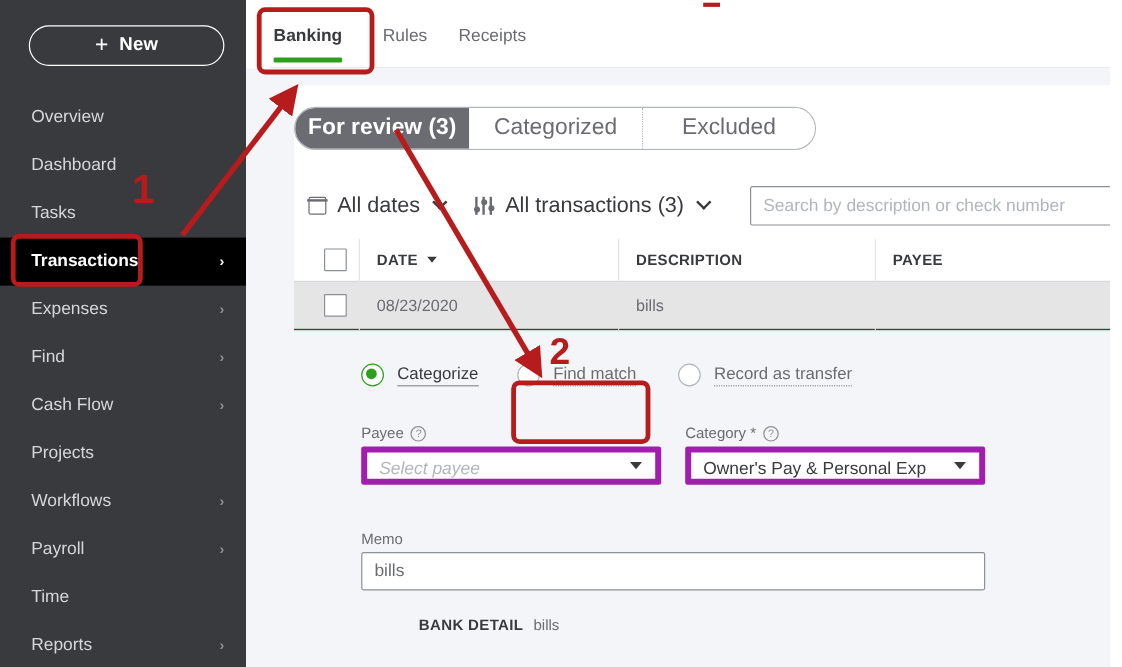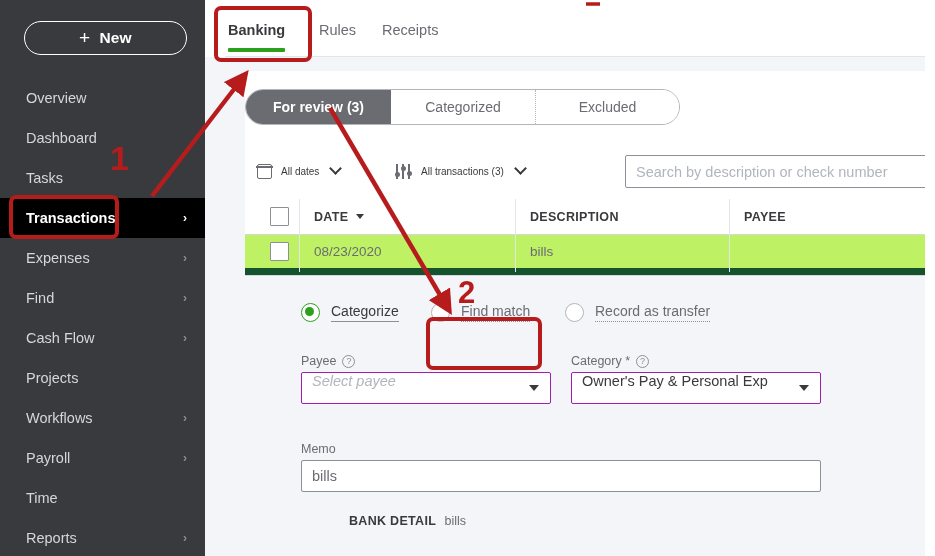--- a/index.html
+++ b/index.html
@@ -122,42 +122,42 @@
     width: 435px; height: 36px;
     border: 1px solid #b1b5bc;
     border-radius: 18px;
     overflow: hidden;
     display: flex;
     background: #ffffff;
   }
   .seg {
     flex: 0 0 auto;
     display: flex; align-items: center; justify-content: center;
-    font-size: 14px;
+    font-size: 19px;
     color: #6b6c72;
     cursor: pointer;
     height: 100%;
     background: #ffffff;
     white-space: nowrap;
   }
   .seg.active { background: #6b6c72; color: #ffffff; font-weight: bold; }
   #seg-0 { width: 145px; }
   #seg-1 { width: 145px; border-right: 1px dotted #b1b5bc; }
   #seg-2 { width: 143px; }
 
   
   #filterrow {
     position: absolute; left: 0; top: 80px;
     width: 690px; height: 40px;
   }
   .filt {
     position: absolute; top: 0;
     display: flex; align-items: center;
     height: 40px;
-    font-size: 10px; color: #393a3d;
+    font-size: 18px; color: #393a3d;
     cursor: pointer;
     white-space: nowrap;
     justify-content: flex-end;
   }
   #filt-dates { left: 12px; }
   #filt-trans { left: 150px; }
   .cal-icon {
     width: 15px; height: 15px;
     border: 1.6px solid #6b6c72;
     border-radius: 2px;
@@ -249,22 +249,22 @@
     border-left: 4.5px solid transparent;
     border-right: 4.5px solid transparent;
     border-top: 5.5px solid #393a3d;
   }
   #th-date { width: 216px; }
   #th-desc { width: 214px; }
   #th-payee{ width: 206px; }
   .trow {
     display: flex; align-items: center;
     height: 40px;
-    border-bottom: 7px solid #14532d;
-    background: #bef264;
+    border-bottom: 1px solid #14532d;
+    background: #e5e5e5;
   }
   .td {
     font-size: 13.5px; color: #6b6c72;
     height: 40px; display: flex; align-items: center;
     border-left: 1px solid #e3e5e8;
     padding-left: 14px;
   }
   .td.first { border-left: 0; }
   #td-date { width: 216px; }
   #td-desc { width: 214px; }
@@ -322,24 +322,24 @@
     display: inline-flex; align-items: center; justify-content: center;
     width: 13px; height: 13px;
     border: 1px solid #8d9096; border-radius: 50%;
     font-size: 9px; color: #8d9096;
     margin-left: 6px;
     line-height: 1;
   }
   .sel-box {
     position: absolute;
     height: 32px;
-    border: 1px solid #a21caf;
+    border: 5px solid #a21caf;
     background: #ffffff;
     border-radius: 2px;
-    display: flex; align-items: flex-start;
+    display: flex; align-items: flex-end;
     padding: 0 10px;
     font-size: 14.5px;
     cursor: pointer;
   }
   .sel-box .caret {
     position: absolute; right: 11px; top: 50%;
     transform: translateY(-50%);
     width: 0; height: 0;
     border-left: 5px solid transparent;
     border-right: 5px solid transparent;

